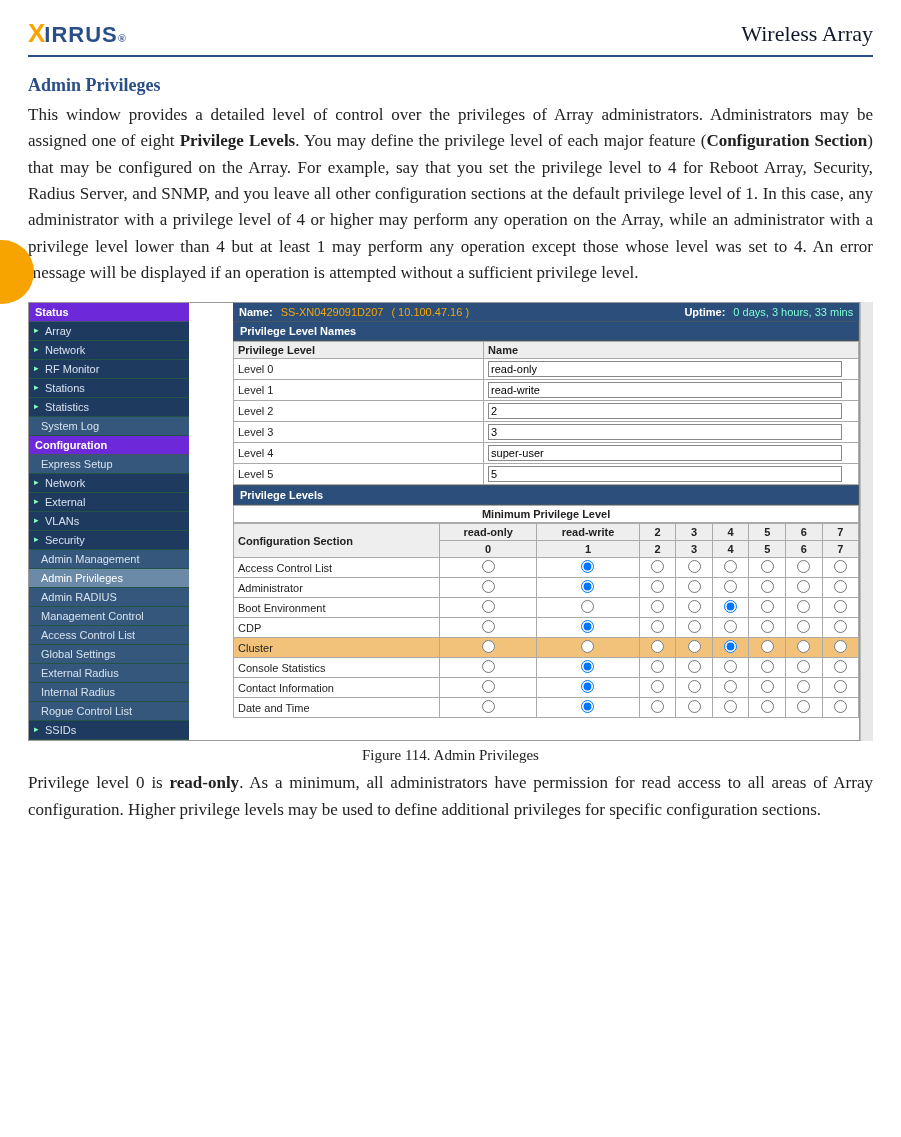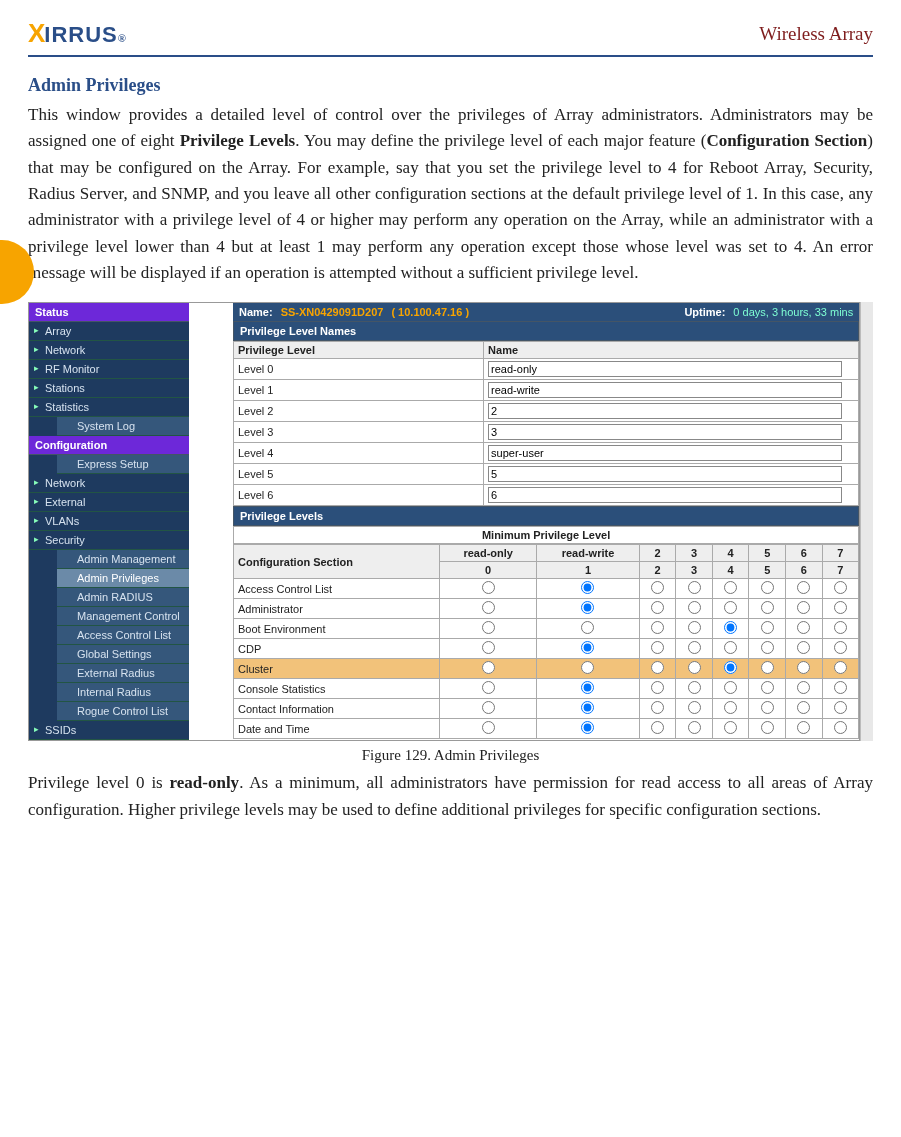--- a/index.html
+++ b/index.html
@@ -24,21 +24,21 @@
     margin-bottom: 18px;
   }
   .logo {
     display: flex;
     align-items: baseline;
     font-weight: 900;
   }
   .logo-x1 { color: #f7a400; font-size: 26px; letter-spacing:-1px; font-family: Arial, sans-serif;}
   .logo-text { color: #2a4e88; font-size: 22px; letter-spacing: 1px; font-family: Arial, sans-serif;}
   .logo-reg { color: #2a4e88; font-size: 11px; vertical-align: super;}
-  .header-right { color: #7f1d1d; font-size: 19px; }
+  .header-right { color: #0f172a; font-size: 22px; }
   .section-title { color: #2a4e88; font-size: 18px; font-weight: bold; margin: 4px 0 6px 0;}
   .body-text { font-size: 17px; line-height: 1.55; text-align: justify;}
   .body-text .b { font-weight: bold; }
   .thumb-tab {
     position: absolute;
     left: 0; top: 240px;
     width: 34px; height: 64px;
     background: #f7a400;
     border-top-right-radius: 34px;
     border-bottom-right-radius: 34px;
@@ -79,32 +79,32 @@
   .shot .side .item {
     padding: 3px 6px 3px 16px;
     border-bottom: 1px solid #254;
     cursor: pointer;
     position: relative;
   }
   .shot .side .item.arrow::before{
     content:"▸";
     position:absolute; left:5px; top:3px; font-size:9px; color:#8fb;
   }
-  .shot .side .sub { padding-left: 20px; background:#35577b;margin-left:28px;}
+  .shot .side .sub { padding-left: 12px; background:#35577b;}
   .shot .side .sub.selected { background:#6b8aa8; color:#fff;}
   .shot .main { flex:1;padding-left:44px; }
   .shot .statusbar {
     background: #2b4f7a;
     color:#fff;
     padding: 3px 6px;
     display:flex;
     gap:8px;
     align-items:center;
   }
-  .shot .statusbar .orange { color:#f7a400;font-weight:bold;}
+  .shot .statusbar .orange { color:#f7a400;}
   .shot .statusbar .cyan { color:#7fffd4;}
   .shot .statusbar .uptime { margin-left:auto;}
   .shot .panelhdr{
     background:#2b4f7a;color:#fff;font-weight:bold;padding:3px 6px;border:1px solid #456;
   }
   .shot table { width:100%; border-collapse: collapse; }
   .shot th, .shot td { border:1px solid #aaa; padding:2px 4px; text-align:left; background:#fff;}
   .shot th { background:#eee; font-weight:bold;}
   .shot input[type=text]{ width: 95%; font-size:11px; border:1px solid #888; padding:1px 2px;}
   .shot .priv th{ text-align:center;}
@@ -205,24 +205,20 @@
                   <td><input type="text" value="3" style=""></td>
                 </tr>
                 <tr>
                   <td>Level 4</td>
                   <td><input type="text" value="super-user" style=""></td>
                 </tr>
                 <tr>
                   <td>Level 5</td>
                   <td><input type="text" value="5" style=""></td>
                 </tr>
-                <tr>
-                  <td>Level 6</td>
-                  <td><input type="text" value="6" style=""></td>
-                </tr>
               </tbody>
         </table>
         <div class="panelhdr">Privilege Levels</div>
         <div class="minhdr">Minimum Privilege Level</div>
         <table class="priv">
           <thead id="plv-head">
                 <tr>
                   <th rowspan="2" style="text-align: left;">Configuration Section</th>
                   <th>read-only</th>
                   <th>read-write</th>
@@ -332,20 +328,20 @@
                   <td><input type="radio" name="r_Date and Time" style=""></td>
                   <td><input type="radio" name="r_Date and Time" style=""></td>
                   <td><input type="radio" name="r_Date and Time" style=""></td>
                 </tr>
               </tbody>
         </table>
       </div>
     </div>
     <div class="scrollgutter"></div>
     </div>
-    <div class="figcaption">Figure 129. Admin Privileges</div>
+    <div class="figcaption">Figure 114. Admin Privileges</div>
   </div>
 
   <div class="body-text">
     <span>Privilege level 0 is </span><span class="b">read-only</span><span>. As a minimum, all administrators have permission for read access to all areas of Array configuration. Higher privilege levels may be used to define additional privileges for specific configuration sections.</span>
   </div>
 
 </div>
 
 </body></html>

